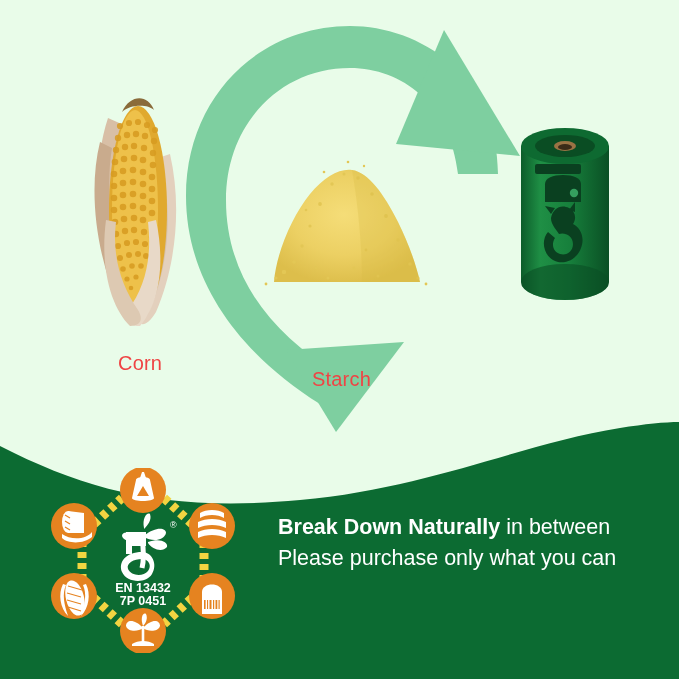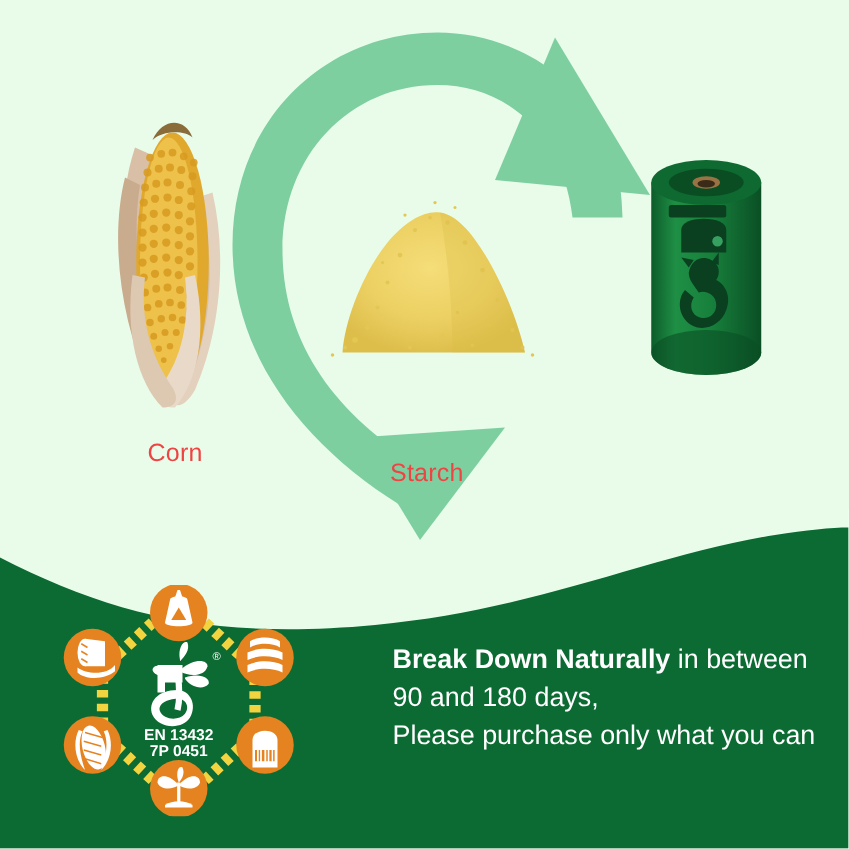--- a/index.html
+++ b/index.html
@@ -93,21 +93,21 @@
     position: absolute;
     left: 278px;
     top: 512px;
     width: 390px;
     color: #ffffff;
     font-size: 21.5px;
     line-height: 1.42;
     font-family: "Liberation Sans", sans-serif;
   }
   .copy .b { font-weight: bold; }
-  .copy .ln { display: block; margin-left: 36px; }
+  .copy .ln { display: block; }
 </style>
 </head>
 <body>
 
 <div id="stage">
 
   <div class="top-panel"></div>
 
   <svg class="swoosh" viewBox="0 0 400 410">
 
@@ -393,17 +393,16 @@
                M 94 91 C 101 91, 104 98, 100 103 C 95 109, 83 108, 80 101 C 78 95, 86 91, 94 91 Z" fill="#ffffff"></path>
       <text x="122" y="60" font-family="'Liberation Sans', sans-serif" font-size="9" fill="#ffffff">®</text>
     </g>
 
     <text class="std" x="95" y="124" text-anchor="middle" font-family="'Liberation Sans', sans-serif" font-size="12.5" font-weight="bold" fill="#ffffff">EN 13432</text>
     <text class="std" x="95" y="137" text-anchor="middle" font-family="'Liberation Sans', sans-serif" font-size="12.5" font-weight="bold" fill="#ffffff">7P 0451</text>
   </svg>
 
   <div class="copy">
     <span class="ln"><span class="b">Break Down Naturally</span><span> in between</span></span>
-    <span class="ln">90 and 180 days,</span>
     <span class="ln">Please purchase only what you can</span>
   </div>
 
 </div>
 
 </body></html>

